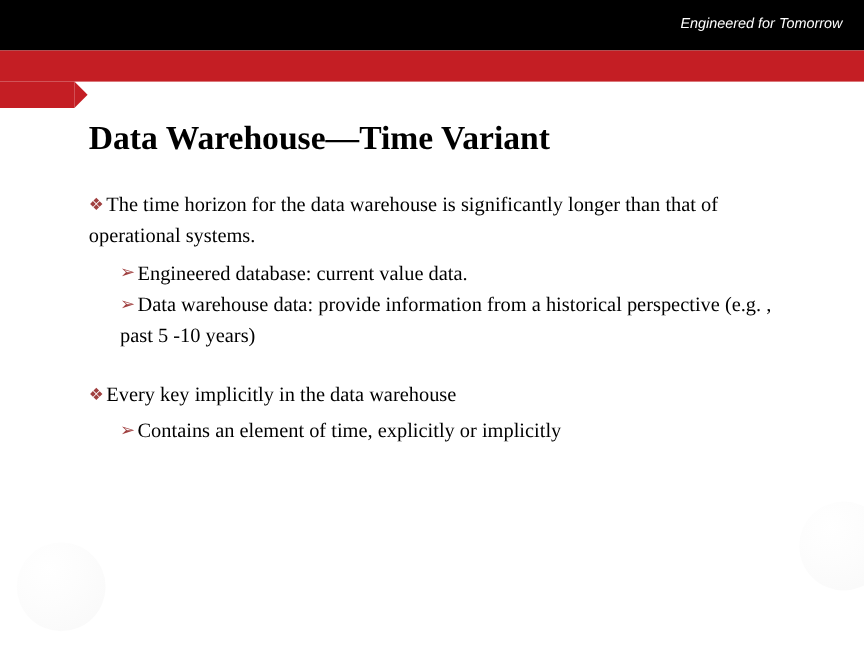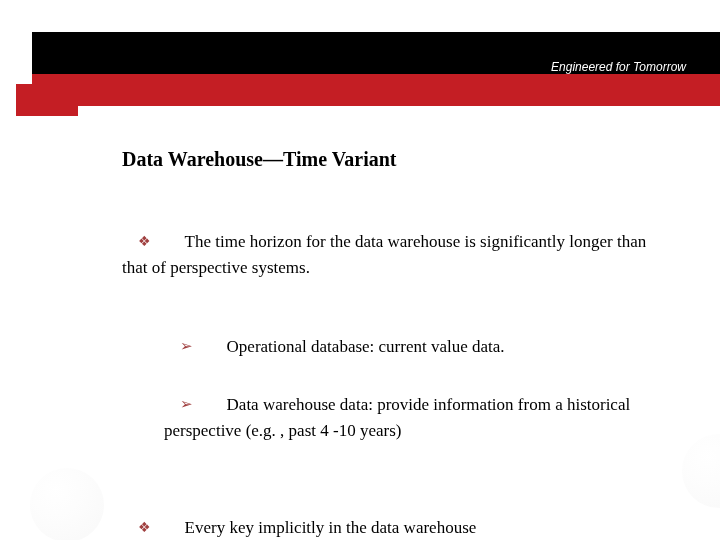--- a/index.html
+++ b/index.html
@@ -1,15 +1,15 @@
 <!DOCTYPE html>
 <html><head>
 <meta charset="utf-8">
 <style>
-  * { margin: 0; padding: 16px; box-sizing: border-box; }
+  * { margin: 0; padding: 0; box-sizing: border-box; }
   body {
     width: 720px;
     height: 540px;
     background: #ffffff;
     font-family: "Times New Roman", Times, serif;
     position: relative;
     overflow: hidden;
   }
   .header-bar {
     width: 100%;
@@ -52,21 +52,21 @@
     border-left: 11px solid #c41e24;
   }
   .content {
     position: absolute;
     top: 100px;
     left: 74px;
     right: 50px;
     color: #000;
   }
   .slide-title {
-    font-size: 20px;
+    font-size: 28px;
     font-weight: bold;
     margin-bottom: 26px;
   }
   .bullet-main {
     font-size: 17px;
     line-height: 1.55;
     margin-bottom: 4px;
   }
   .bullet-main .diamond {
     color: #a04040;
@@ -121,29 +121,32 @@
 <div class="red-band"></div>
 <div class="red-notch"></div>
 
 <div class="big-dot-left"></div>
 <div class="big-dot-right"></div>
 
 <div class="content">
   <div class="slide-title">Data Warehouse—Time Variant</div>
 
   <div class="bullet-main">
-    <span class="diamond">❖</span><span>The time horizon for the data warehouse is significantly longer than that of perspective systems.</span>
+    <span class="diamond">❖</span><span>The time horizon for the data warehouse is significantly longer than that of operational systems.</span>
   </div>
   <div class="sub-list">
     <div class="bullet-sub">
-      <span class="chevron">➢</span><span>Operational database: current value data.</span>
+      <span class="chevron">➢</span><span>Engineered database: current value data.</span>
     </div>
     <div class="bullet-sub">
-      <span class="chevron">➢</span><span>Data warehouse data: provide information from a historical perspective (e.g. , past 4 -10 years)</span>
+      <span class="chevron">➢</span><span>Data warehouse data: provide information from a historical perspective (e.g. , past 5 -10 years)</span>
     </div>
   </div>
 
   <div class="bullet-main">
     <span class="diamond">❖</span><span>Every key implicitly in the data warehouse</span>
   </div>
   <div class="sub-list">
+    <div class="bullet-sub">
+      <span class="chevron">➢</span><span>Contains an element of time, explicitly or implicitly</span>
+    </div>
   </div>
 </div>
 
 </body></html>

